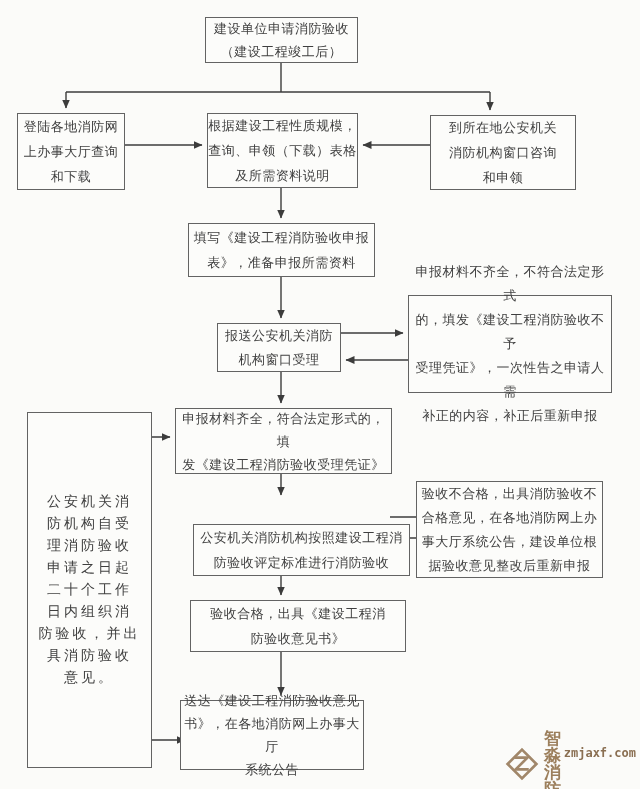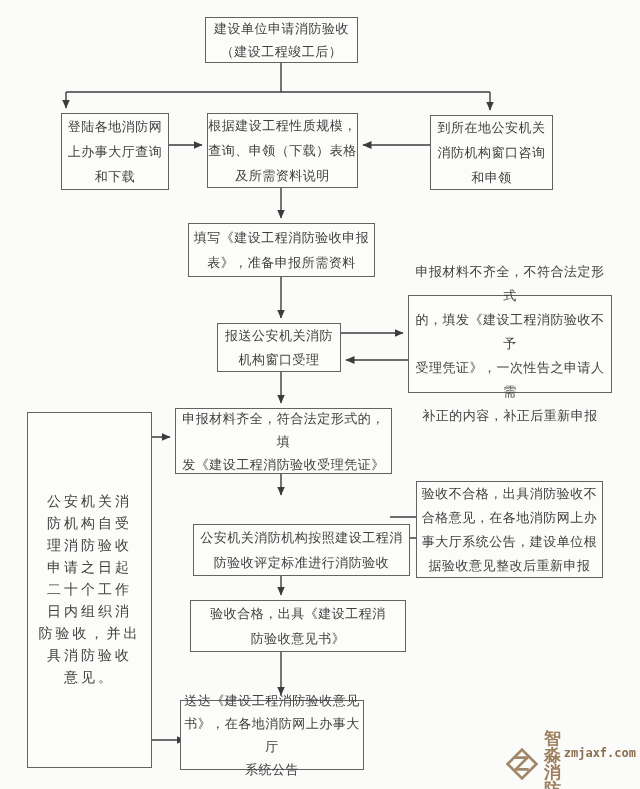--- a/index.html
+++ b/index.html
@@ -11,23 +11,23 @@
   #connectors{position:absolute;left:0;top:0;width:640px;height:789px;pointer-events:none;}
   .node{
     position:absolute;box-sizing:border-box;
     border:1px solid #636363;background:#fcfcfa;
     display:flex;align-items:center;justify-content:center;
     text-align:center;color:#3f3f3f;
     font-size:13px;line-height:25px;letter-spacing:0.5px;
   }
   .node span{white-space:pre-line;display:block;}
   #n-start{left:205px;top:17px;width:153px;height:46px;line-height:23px;}
-  #n-online{left:17px;top:113px;width:108px;height:77px;margin-left:44px;}
+  #n-online{left:17px;top:113px;width:108px;height:77px;}
   #n-forms{left:207px;top:113px;width:151px;height:75px;}
-  #n-window{left:430px;top:115px;width:123px;height:75px;}
+  #n-window{left:430px;top:115px;width:146px;height:75px;}
   #n-fill{left:188px;top:223px;width:187px;height:54px;}
   #n-submit{left:217px;top:323px;width:124px;height:49px;line-height:24px;}
   #n-incomplete{left:408px;top:295px;width:204px;height:98px;line-height:24px;}
   #n-accepted{left:175px;top:408px;width:217px;height:66px;line-height:23px;}
   #n-note{left:27px;top:412px;width:125px;height:356px;font-size:14px;line-height:22px;letter-spacing:3px;}
   #n-inspect{left:173px;top:524px;width:217px;height:52px;margin-left:20px;}
   #n-fail{left:416px;top:481px;width:187px;height:97px;line-height:24px;}
   #n-pass{left:190px;top:600px;width:216px;height:52px;}
   #n-deliver{left:180px;top:700px;width:184px;height:70px;line-height:23px;}
   .watermark{

